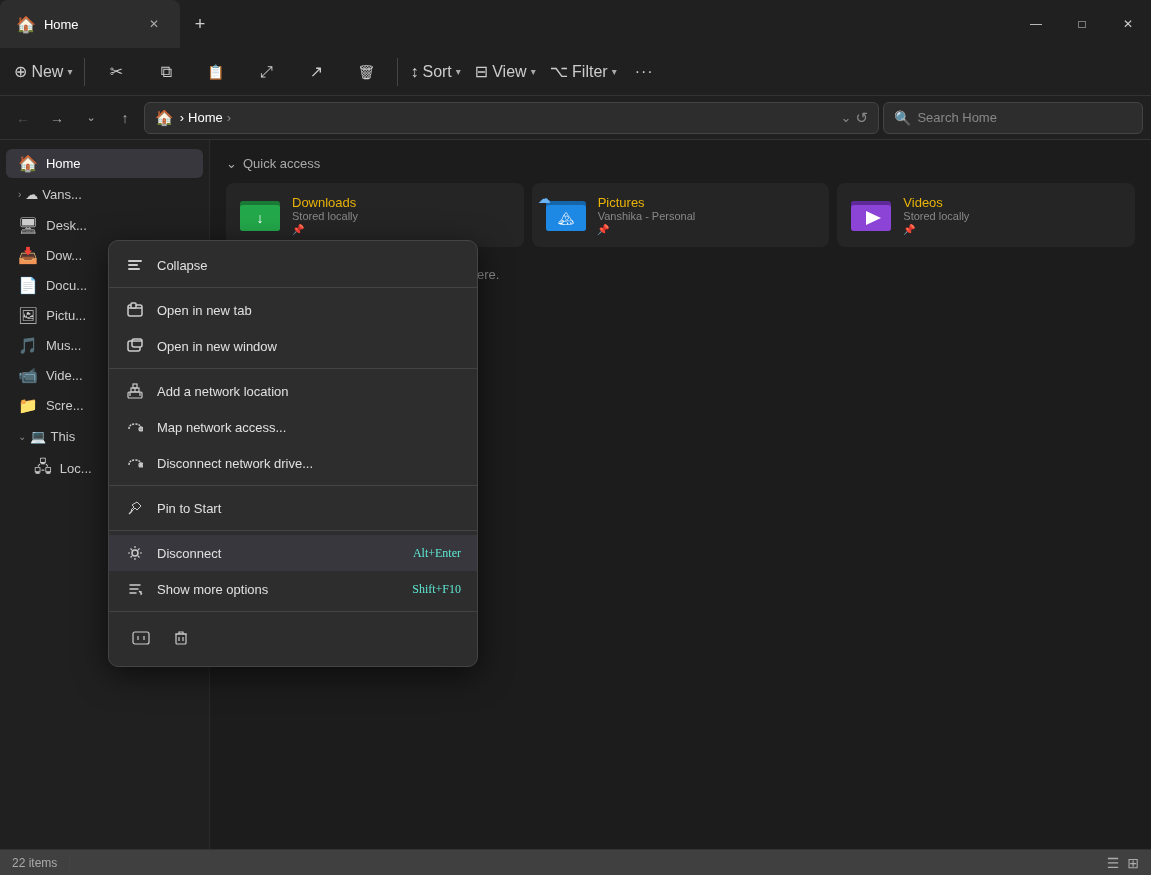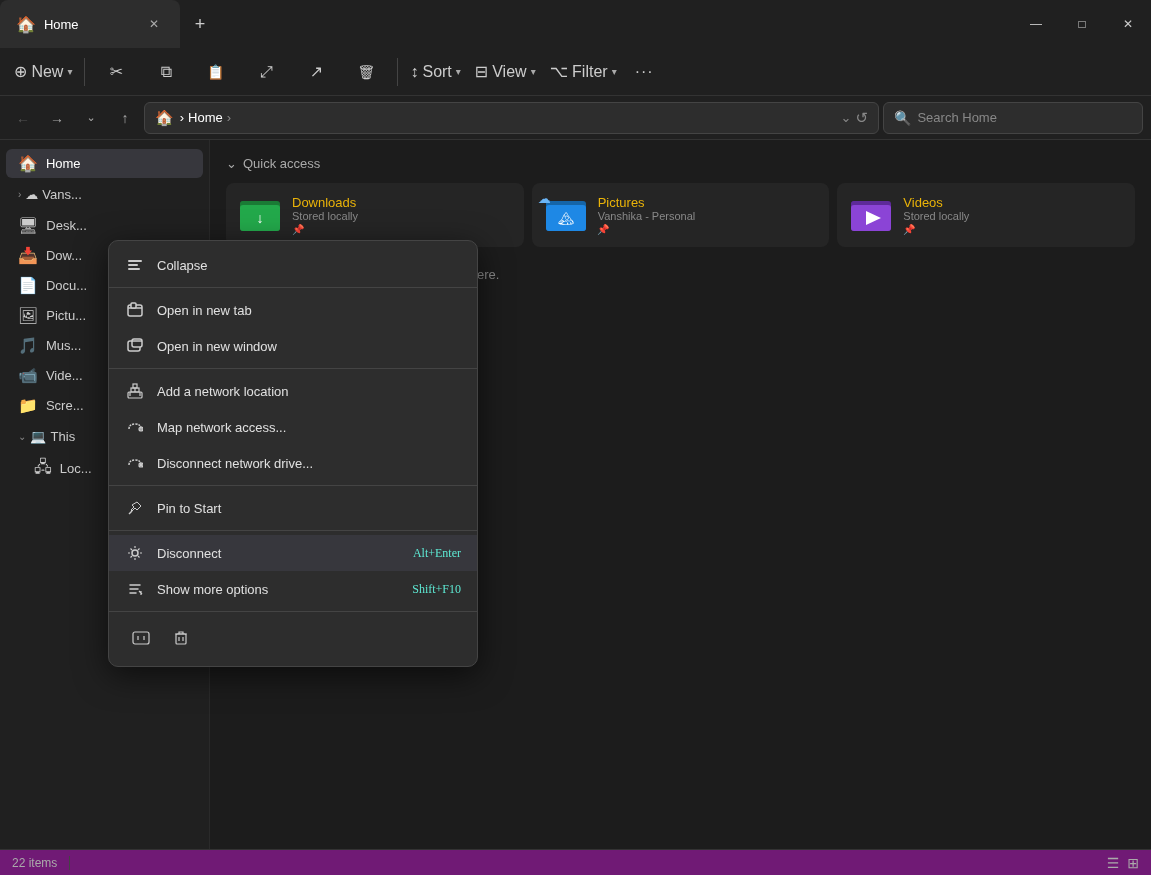--- a/index.html
+++ b/index.html
@@ -238,21 +238,21 @@
       margin-top: 4px;
     }
 
     
     .status-bar {
       position: absolute;
       bottom: 0;
       left: 0;
       right: 0;
       height: 26px;
-      background: #701a75;
+      background: #404040;
       border-top: 1px solid #333;
       display: flex;
       align-items: center;
       padding: 0 12px;
       font-size: 12px;
       color: #aaa;
       gap: 12px;
     }
     .status-sep {
       width: 1px;

